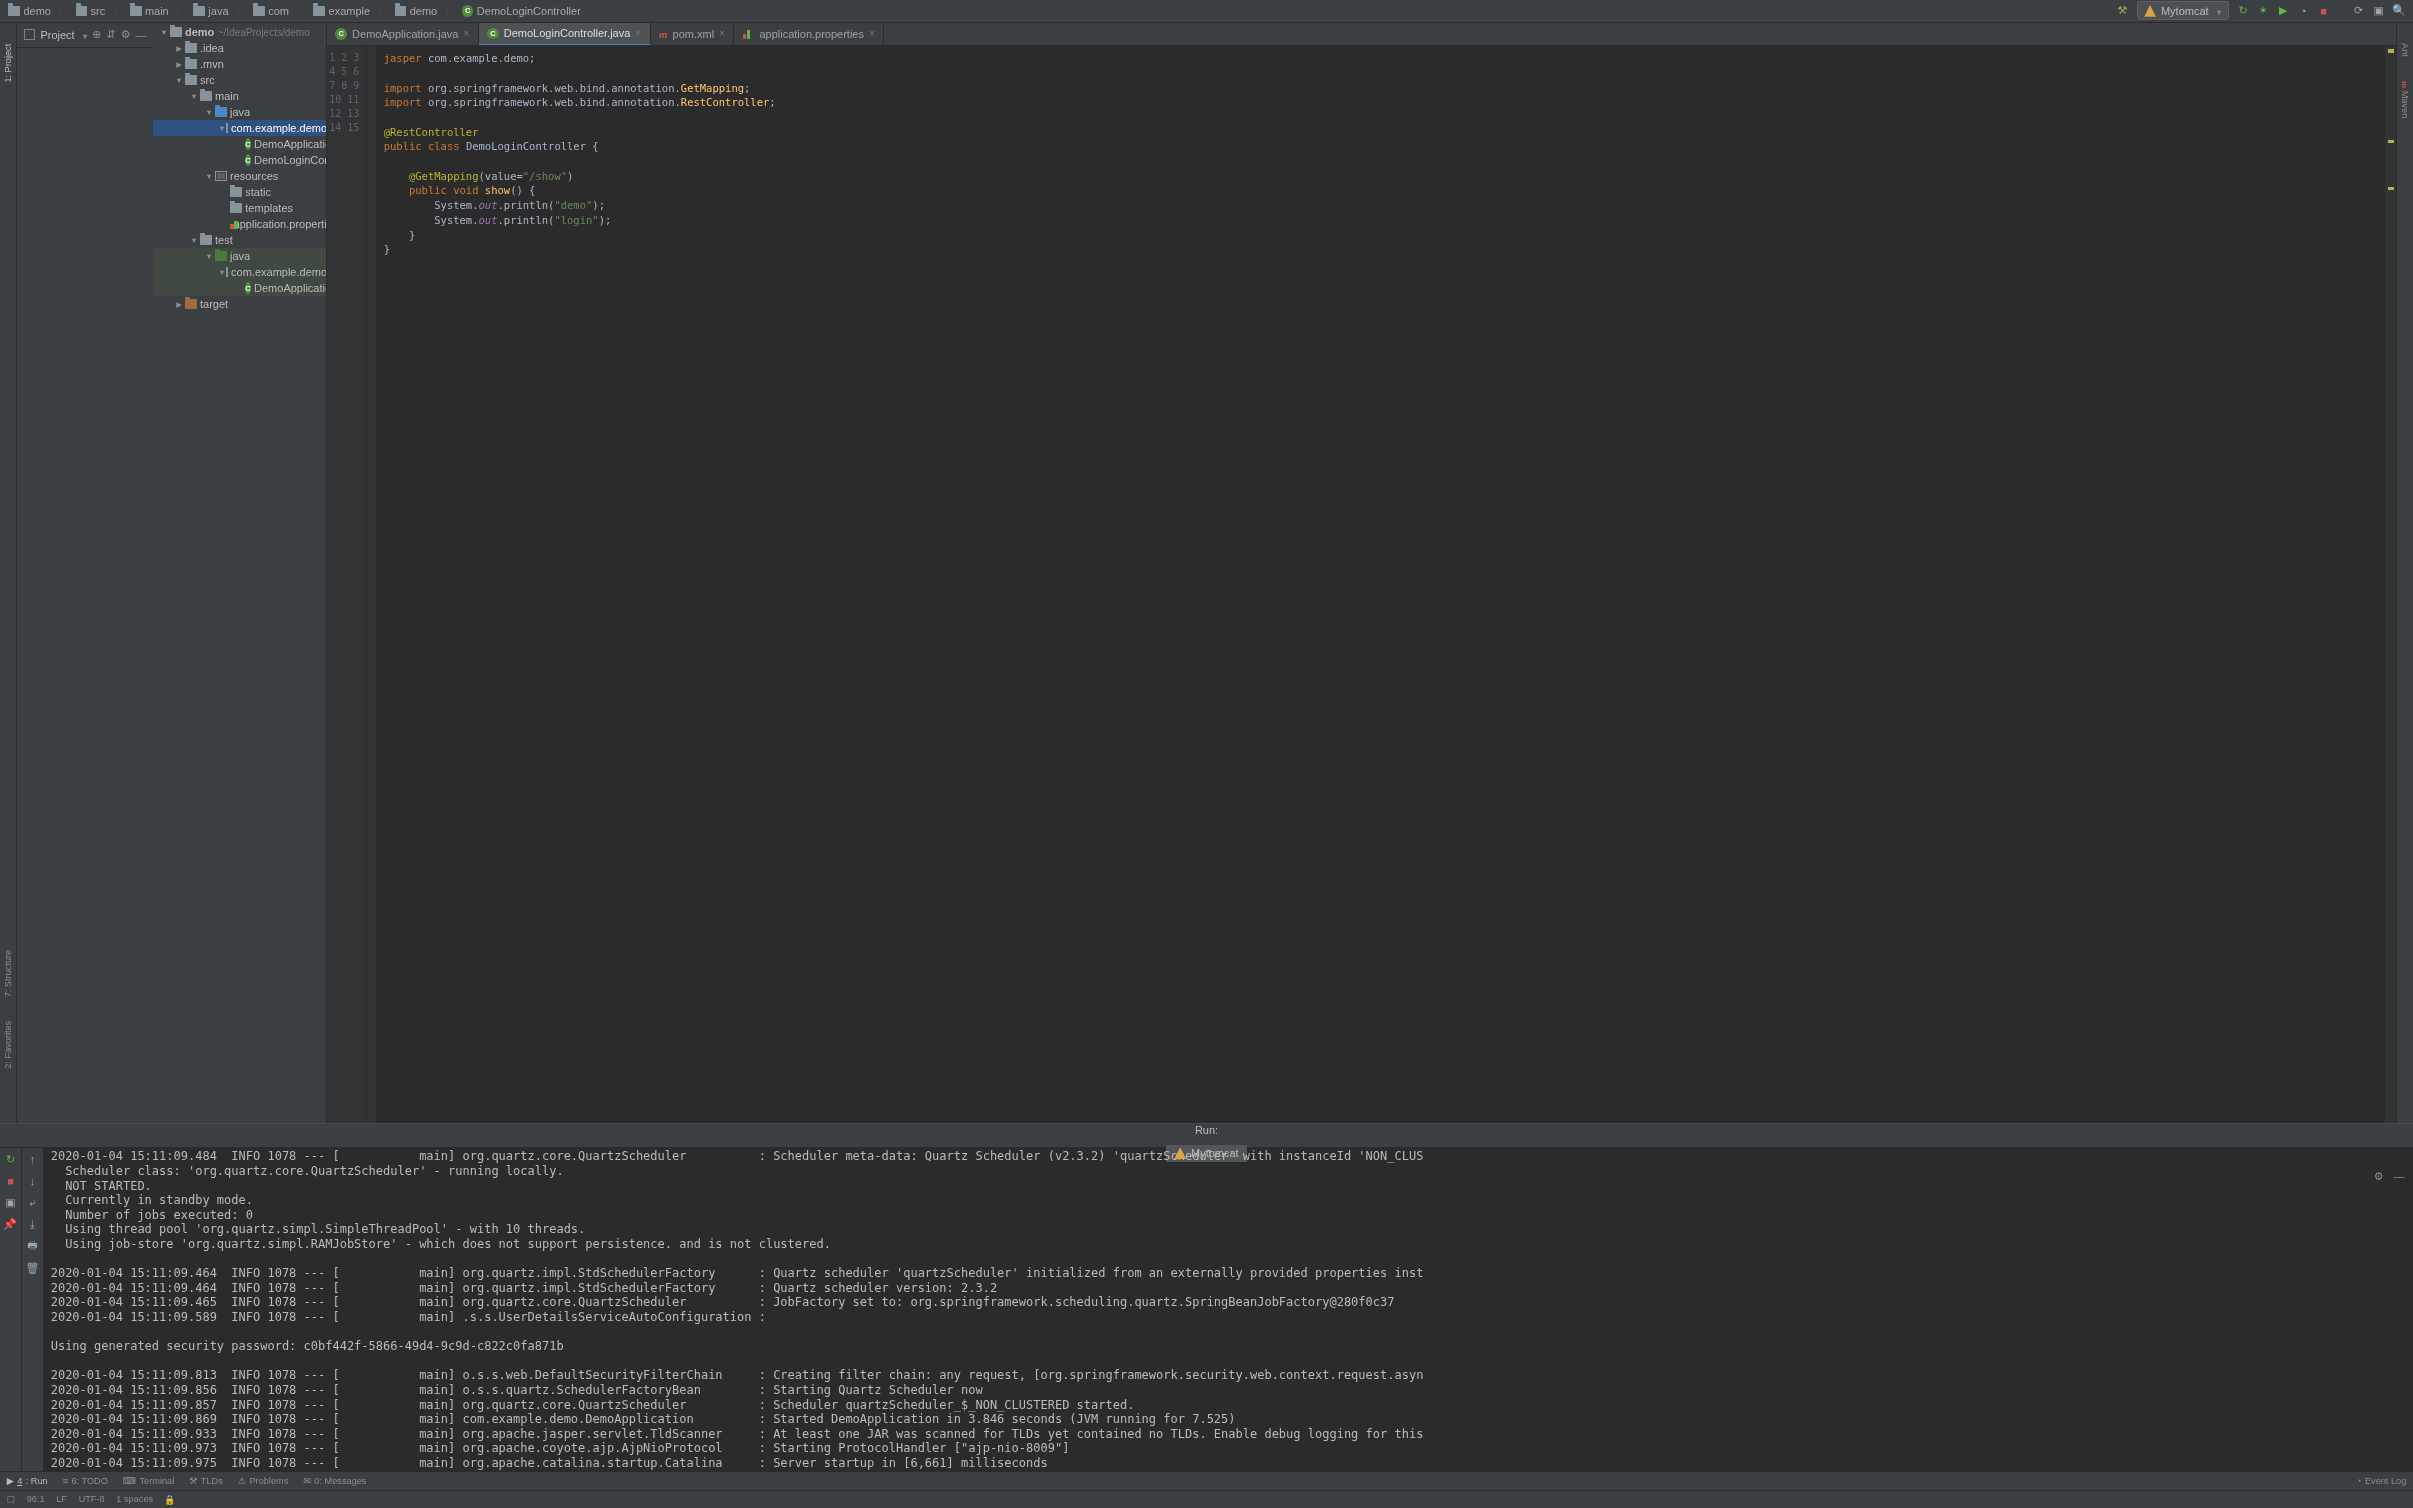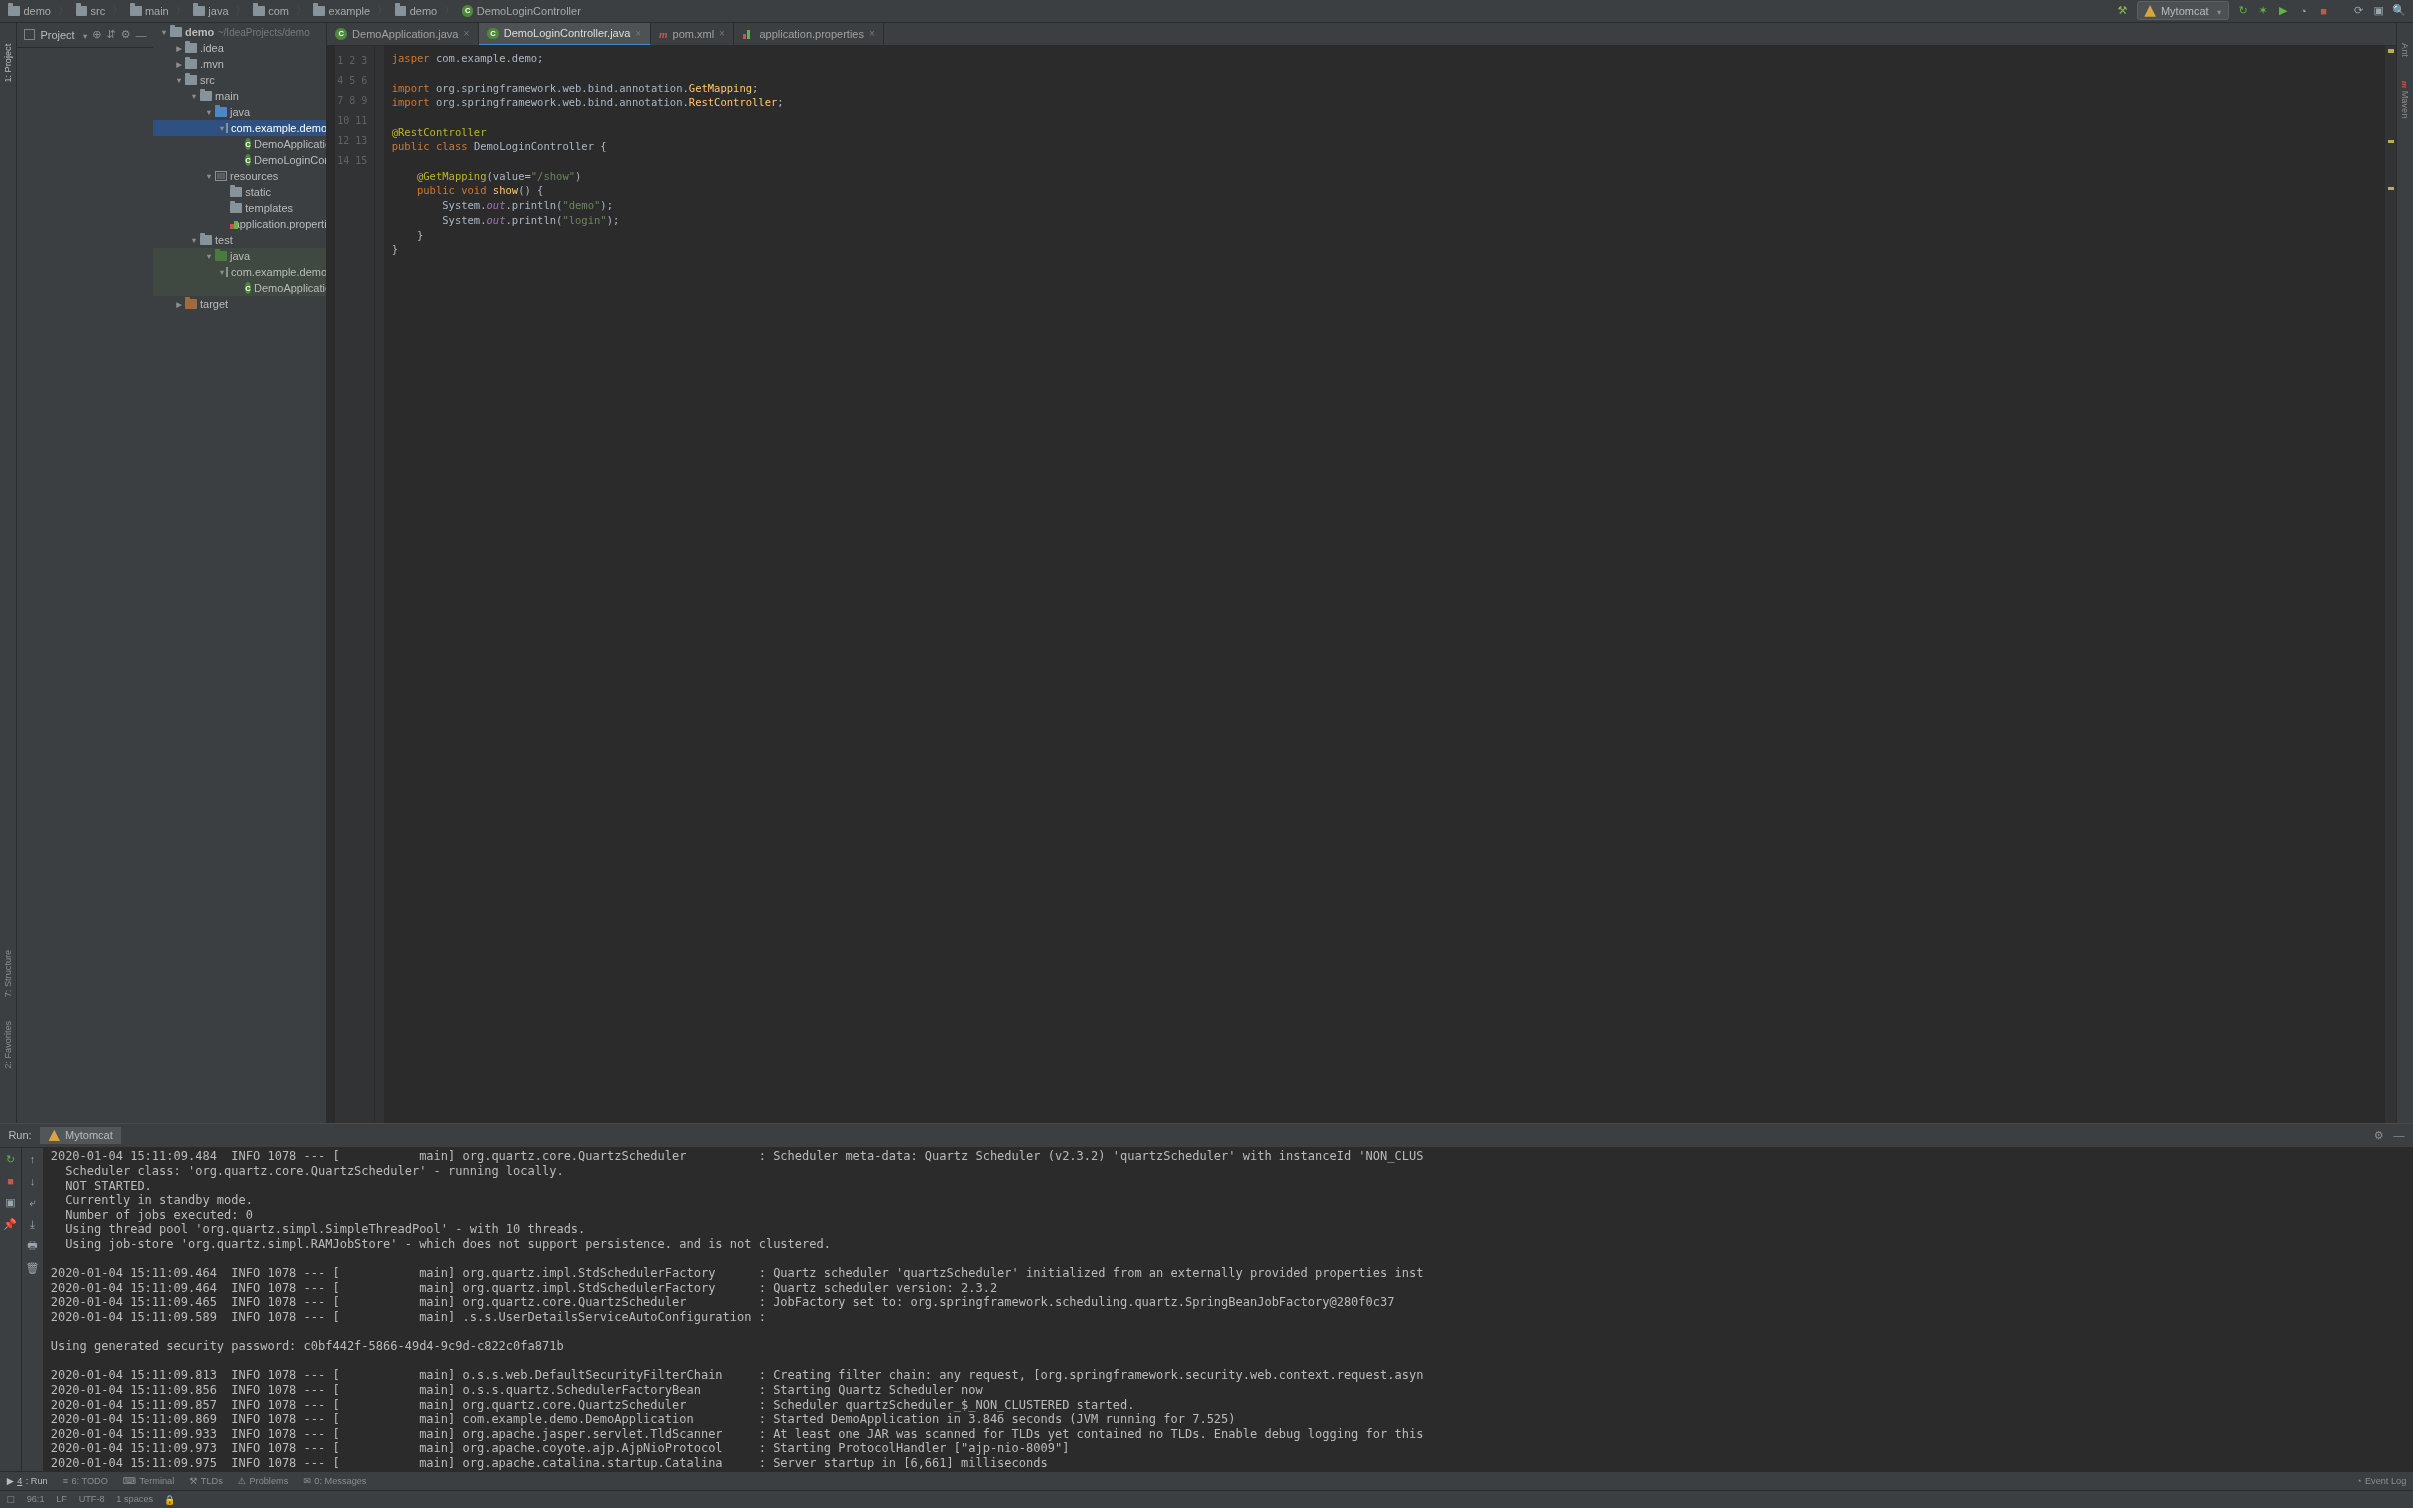--- a/index.html
+++ b/index.html
@@ -70,35 +70,35 @@
 .res-ic::after { content:''; position:absolute; bottom:0; left:4.2px; width:3.4px; height:8.4px; background:#62b543;}
 
 
 .editor-area { flex: 1; display: flex; flex-direction: column; min-width: 0; background: #2b2b2b; }
 .editor-tabs-row { height: 23.5px; display: flex; align-items: stretch; background: #3c3f41; border-bottom: 0.8px solid #2b2b2b; }
 .editor-tab { display: flex; align-items: center; gap: 5px; padding: 0 8.4px; border-right: 0.8px solid #2b2b2b; color: #a0a0a0; cursor: pointer; }
 .editor-tab.active { background: #4e5254; color: #ddd; border-bottom: 1.7px solid #4a88c7; }
 .tab-close { color: #777; font-size: 10px; }
 .maven-m { color:#c75450; font-weight:bold; font-style:italic; font-family: serif; }
 .editor-body { flex: 1; display: flex; overflow: hidden; }
-.gutter { width: 40px; background: #313335; color: #606366; text-align: right; padding: 5px 6.7px 5px 0; font-family: 'Menlo','Consolas',monospace; font-size: 10px; line-height: 20px; border-right: 0.8px solid #2b2b2b; margin-left: 8px; }
+.gutter { width: 40px; background: #313335; color: #606366; text-align: right; padding: 5px 6.7px 5px 0; font-family: 'Menlo','Consolas',monospace; font-size: 10px; line-height: 14px; border-right: 0.8px solid #2b2b2b; }
 .gutter2 { width:10px; background:#313335; border-right:0.8px solid #2b2b2b; }
 .code { flex: 1; font-family: 'Menlo','Consolas',monospace; font-size: 10.5px; line-height: 14.7px; padding: 5px 6.7px; white-space: pre; color: #a9b7c6; overflow: auto; }
 .kw { color: #cc7832; }
 .ann { color: #bbb529; }
 .str { color: #6a8759; }
 .fld { color: #9876aa; font-style: italic; }
 .cls { color: #a9b7c6; }
 .mth { color: #ffc66d; }
 .editor-marker-col { width:11.7px; background:#313335; border-left:0.8px solid #2b2b2b; position:relative; }
 .marker { position:absolute; right:1.7px; width:6.7px; height:3.4px; }
 
 
 .run-panel { height: 348px; background: #2b2b2b; border-top: 0.8px solid #4a4a4a; display: flex; flex-direction: column; }
-.run-header { height: 23.5px; display: flex; align-items: center; padding: 0 8.4px; gap: 8.4px; background: #3c3f41; border-bottom: 0.8px solid #2b2b2b; }
+.run-header { height: 23.5px; display: flex; align-items: center; padding: 0 8.4px; gap: 8.4px; background: #3c3f41; border-bottom: 0.8px solid #2b2b2b; flex-direction: column; }
 .run-header-right { margin-left: auto; display:flex; gap:10px; }
 .run-tab { display:flex; align-items:center; gap:5px; background:#515658; padding:2.5px 8.4px; border-radius:0; }
 .run-body { flex: 1; display: flex; min-height: 0; }
 .run-left-tools, .run-left-tools2 { width: 22px; background: #3c3f41; display: flex; flex-direction: column; align-items: center; padding: 5px 0; gap: 8.4px; border-right: 0.8px solid #2b2b2b; }
 .run-tool { width: 13.4px; height: 13.4px; display:flex; align-items:center; justify-content:center; font-size:11px; cursor:pointer; color:#9aa7b0; }
 .console { flex: 1; overflow: auto; font-family: 'Menlo','Consolas',monospace; font-size: 12px; line-height: 14.6px; padding: 1.7px 6.7px; color: #bbbbbb; white-space: pre; }
 .console a { color: #287bde; text-decoration: underline; }
 
 
 .bottom-tools { height: 18.4px; display: flex; align-items: center; background: #3c3f41; border-top: 0.8px solid #2b2b2b; padding: 0 6.7px; gap: 15px; font-size: 9.2px; color: #8c8c8c; }

